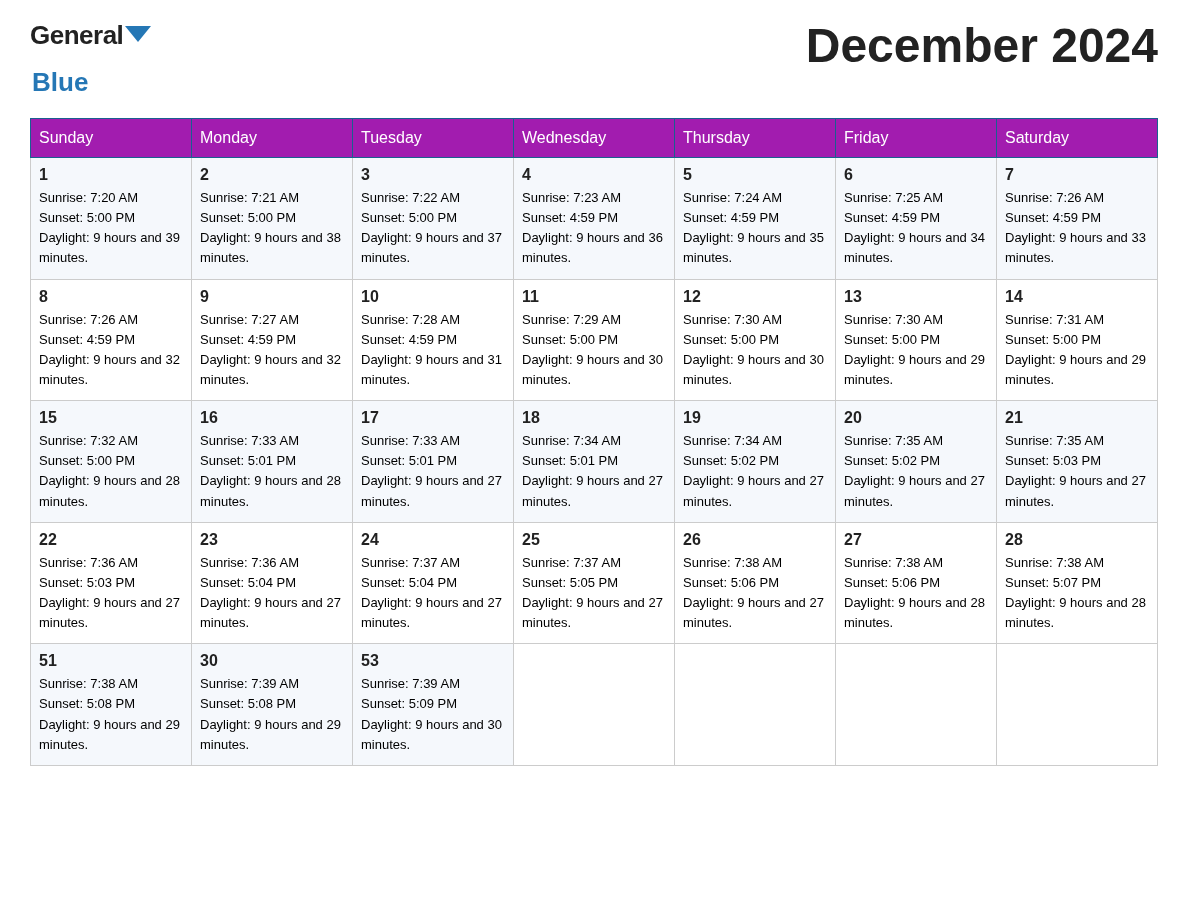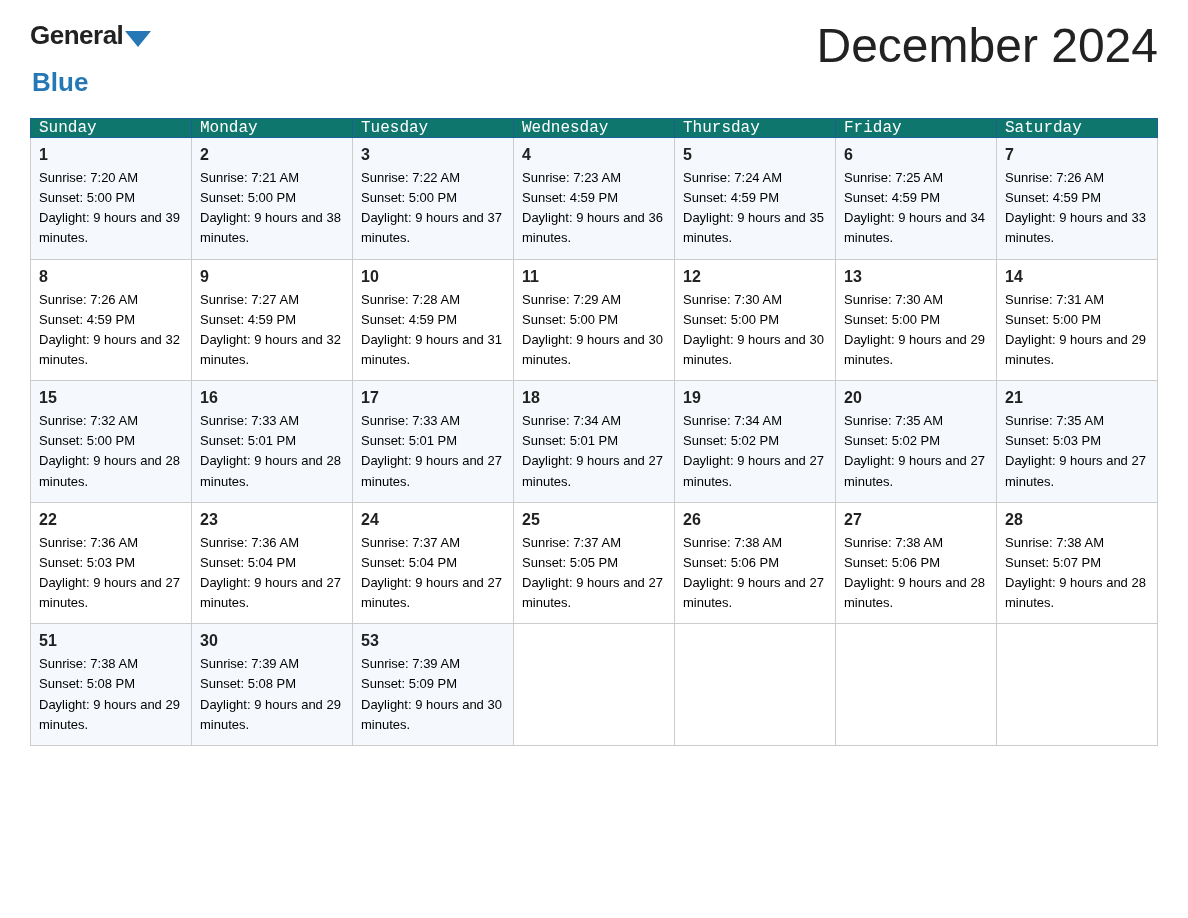--- a/index.html
+++ b/index.html
@@ -14,43 +14,42 @@
       display: flex;
       justify-content: space-between;
       align-items: flex-start;
       margin-bottom: 20px;
     }
     .title-block {
       text-align: right;
     }
     .month-title {
       font-size: 48px;
-      font-weight: 400;
+      font-weight: 700;
       color: #222;
       line-height: 1.1;
     }
     .location {
       font-size: 22px;
       color: #444;
       margin-top: 4px;
     }
     table {
       width: 100%;
       border-collapse: collapse;
       table-layout: fixed;
     }
     thead tr th {
-      background-color: #0f766e;
+      background-color: #a21caf;
       color: #fff;
-      padding: 0 8px;
+      padding: 10px 8px;
       font-size: 16px;
       font-weight: normal;
       text-align: left;
       border: 1px solid #1a6090;
-      font-family: Liberation Mono, monospace;
     }
     tbody tr td {
       vertical-align: top;
       padding: 8px 8px 10px 8px;
       border: 1px solid #ccc;
       font-size: 13.5px;
       color: #222;
       height: 100px;
     }
     tbody tr:nth-child(odd) td {
@@ -74,21 +73,21 @@
       background-color: #fff !important;
     }
     
     .logo-wrapper {
       display: flex;
       flex-direction: column;
       align-items: flex-start;
     }
     .logo-line1 {
       display: flex;
-      align-items: center;
+      align-items: flex-start;
     }
     .logo-general {
       font-size: 26px;
       font-weight: bold;
       color: #222;
       letter-spacing: -0.5px;
     }
     .logo-arrow {
       display: inline-block;
       width: 0;

